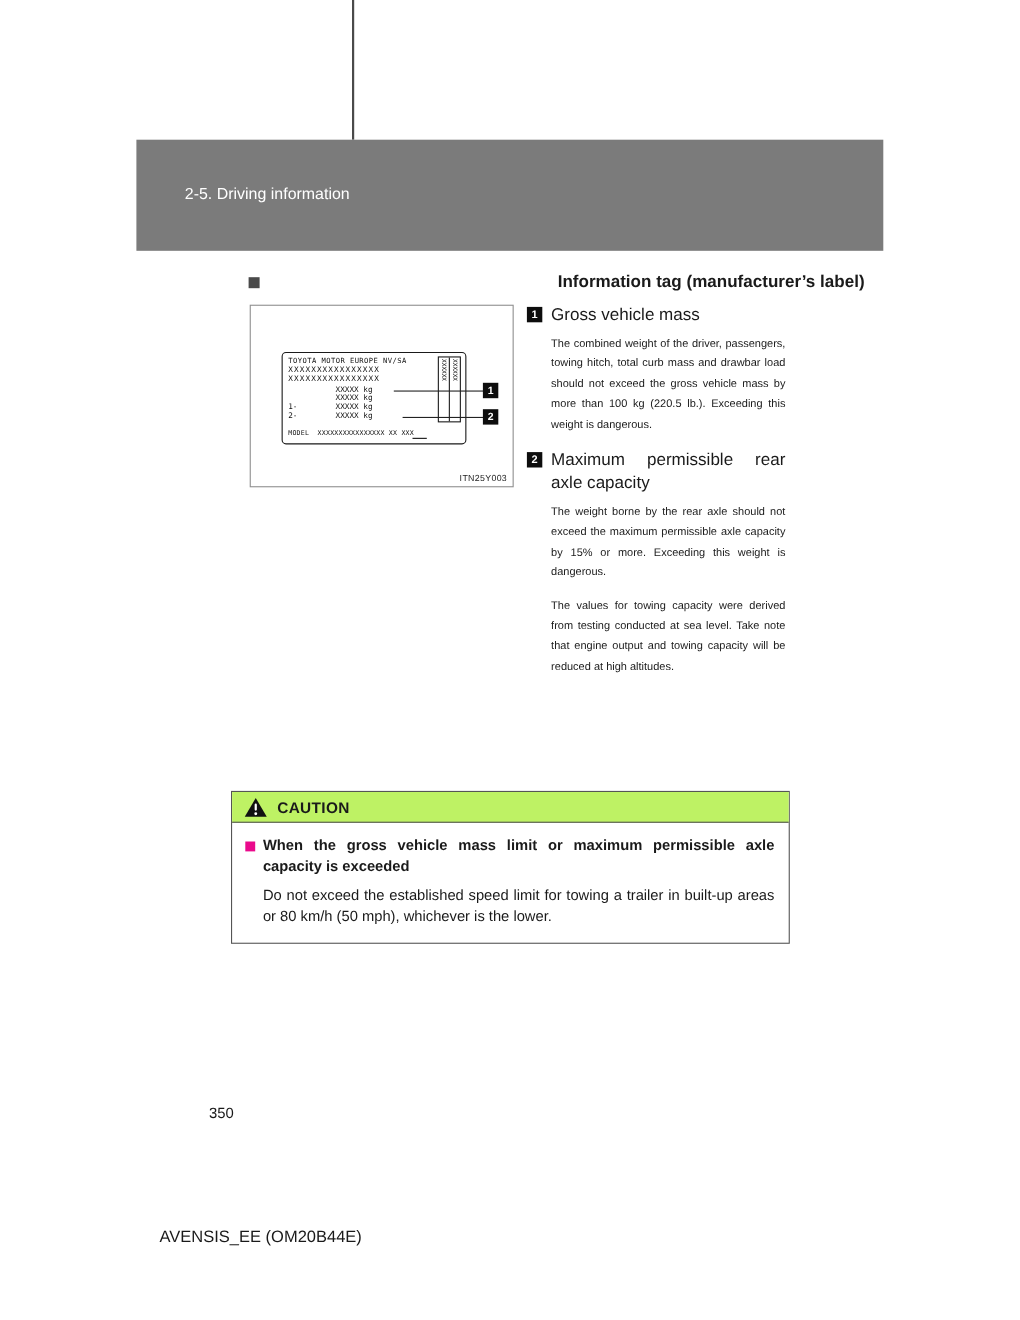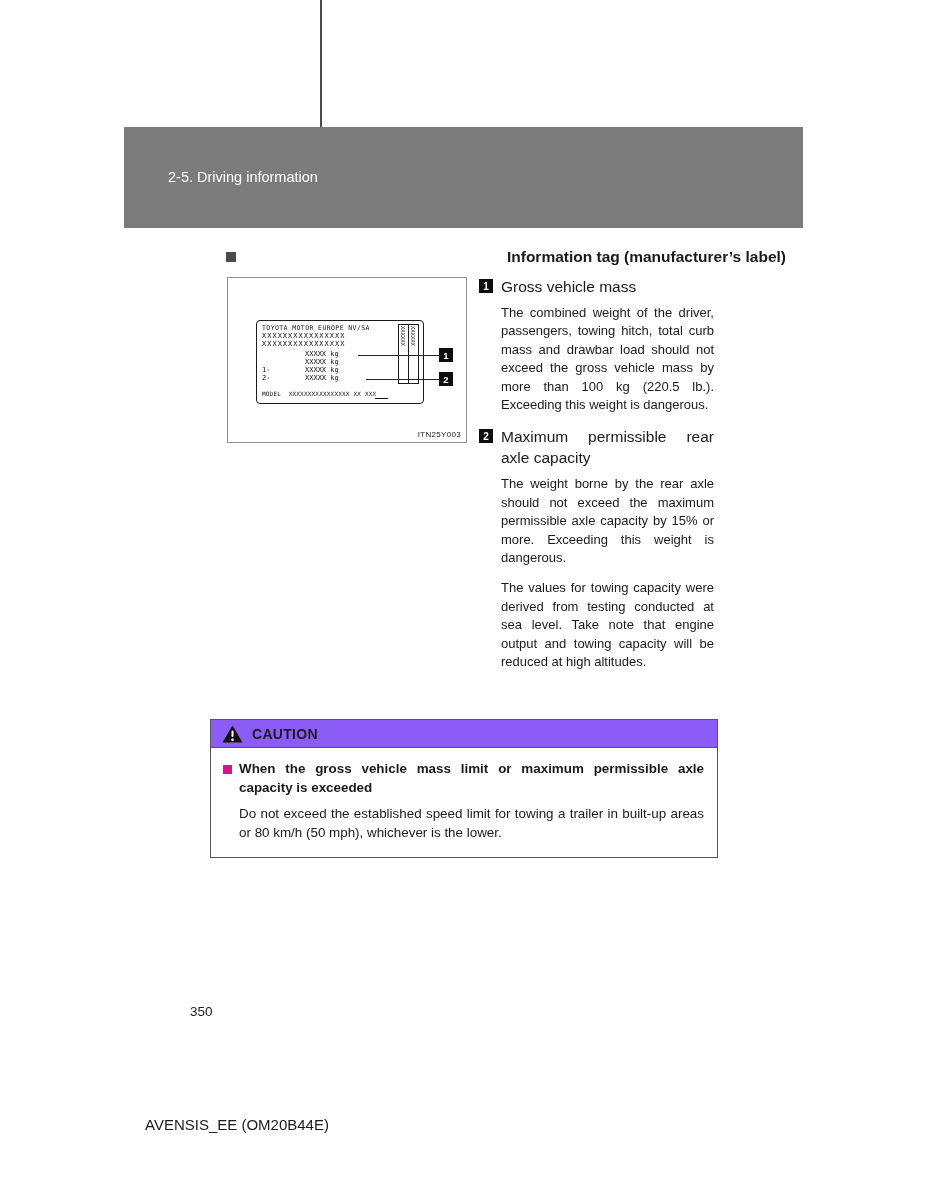--- a/index.html
+++ b/index.html
@@ -42,25 +42,25 @@
              font-size:9.5px; font-weight:bold; display:flex; align-items:center; justify-content:center; }
   .figure-code { position:absolute; right:5px; bottom:3px; font-size:8px; color:#222; letter-spacing:0.3px; }
 
   
   .content-col { left:479px; top:276px; width:235px; }
   .item { margin-bottom:6px; }
   .item-head { display:flex; align-items:flex-start; gap:8px; margin-bottom:7px; }
   .num-badge { width:14px; height:14px; background:#0d0d0d; color:#fff; font-size:10px; font-weight:bold;
                display:flex; align-items:center; justify-content:center; margin-top:3px; flex:0 0 auto; }
   .item-title { font-size:15.5px; line-height:21px; text-align:justify; flex:1; }
-  .body-text { margin:0 0 12px 22px; font-size:13px; line-height:18.4px; text-align:justify; }
+  .body-text { margin:0 0 12px 22px; font-size:10px; line-height:18.4px; text-align:justify; }
 
   
   .caution-box { left:210px; top:719px; width:508px; border:1px solid #555; background:#fff; }
-  .caution-head { height:28px; background:#8b5cf6; border-bottom:1px solid #555;
+  .caution-head { height:28px; background:#bef264; border-bottom:1px solid #555;
                   display:flex; align-items:center; gap:9px; padding-left:11px; }
   .caution-title { font-weight:bold; font-size:14px; letter-spacing:0.3px; }
   .warning-icon { width:21px; height:18px; display:block; }
   .caution-body { padding:12px 13px 15px 12px; }
   .caution-bullet-row { display:flex; }
   .m-bullet { width:9px; height:9px; background:#ea0a8c; margin:5px 7px 0 0; flex:0 0 auto; }
   .caution-heading { font-weight:bold; font-size:13.4px; line-height:18.5px; text-align:justify; flex:1; }
   .caution-text { margin:8px 0 0 16px; font-size:13.4px; line-height:18.5px; text-align:justify; }
 
   

